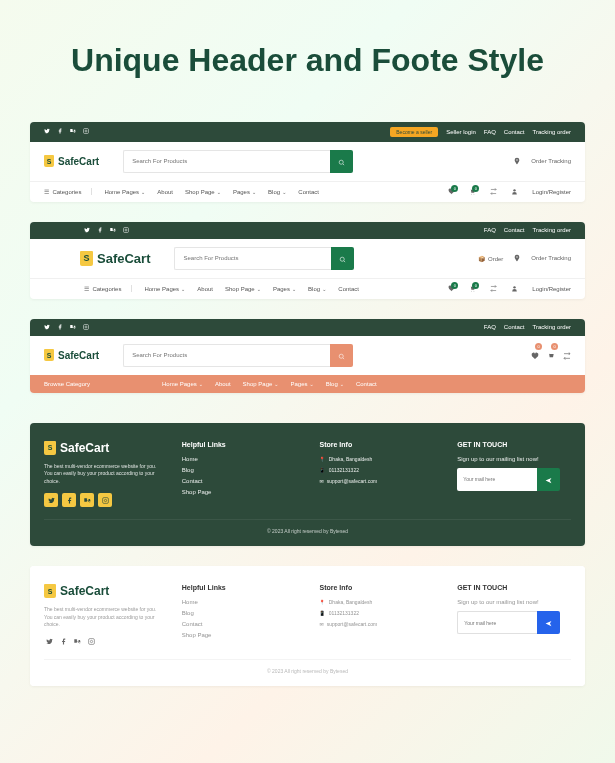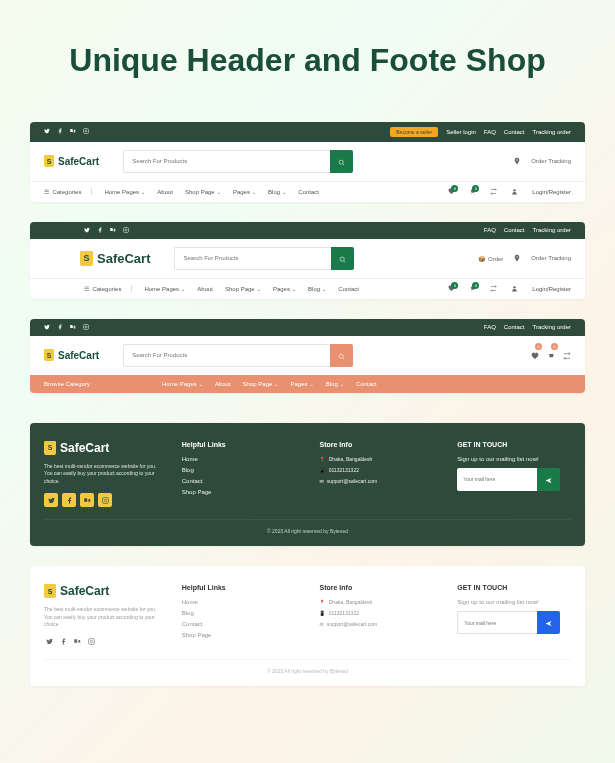--- a/index.html
+++ b/index.html
@@ -55,21 +55,21 @@
 .news-btn-blue{background:#2563eb}
 .news-btn svg{width:7px;height:7px;fill:#fff}
 .copyright{text-align:center;font-size:5px;padding:8px 0 2px;margin-top:12px;border-top:1px solid rgba(255,255,255,0.1);opacity:0.7}
 .copyright-light{border-top:1px solid #f0f0f0;color:#999}
 .cart-icons{display:flex;gap:8px;margin-left:auto;align-items:center}
 .pin{width:6px;height:6px;fill:#1a7a4a}
 </style>
 </head>
 <body>
 
-<h1 class="main-title">Unique Header and Foote Shop</h1>
+<h1 class="main-title">Unique Header and Foote Style</h1>
 
 <div class="card">
 <div class="topbar topbar-dark">
 <div class="social-icons">
 <span><svg viewBox="0 0 24 24">
             <path d="M23 3a10.9 10.9 0 01-3.14 1.53 4.48 4.48 0 00-7.86 3v1A10.66 10.66 0 013 4s-4 9 5 13a11.64 11.64 0 01-7 2c9 5 20 0 20-11.5a4.5 4.5 0 00-.08-.83A7.72 7.72 0 0023 3z"></path>
           </svg></span>
 <span><svg viewBox="0 0 24 24">
             <path d="M18 2h-3a5 5 0 00-5 5v3H7v4h3v8h4v-8h3l1-4h-4V7a1 1 0 011-1h3z"></path>
           </svg></span>

